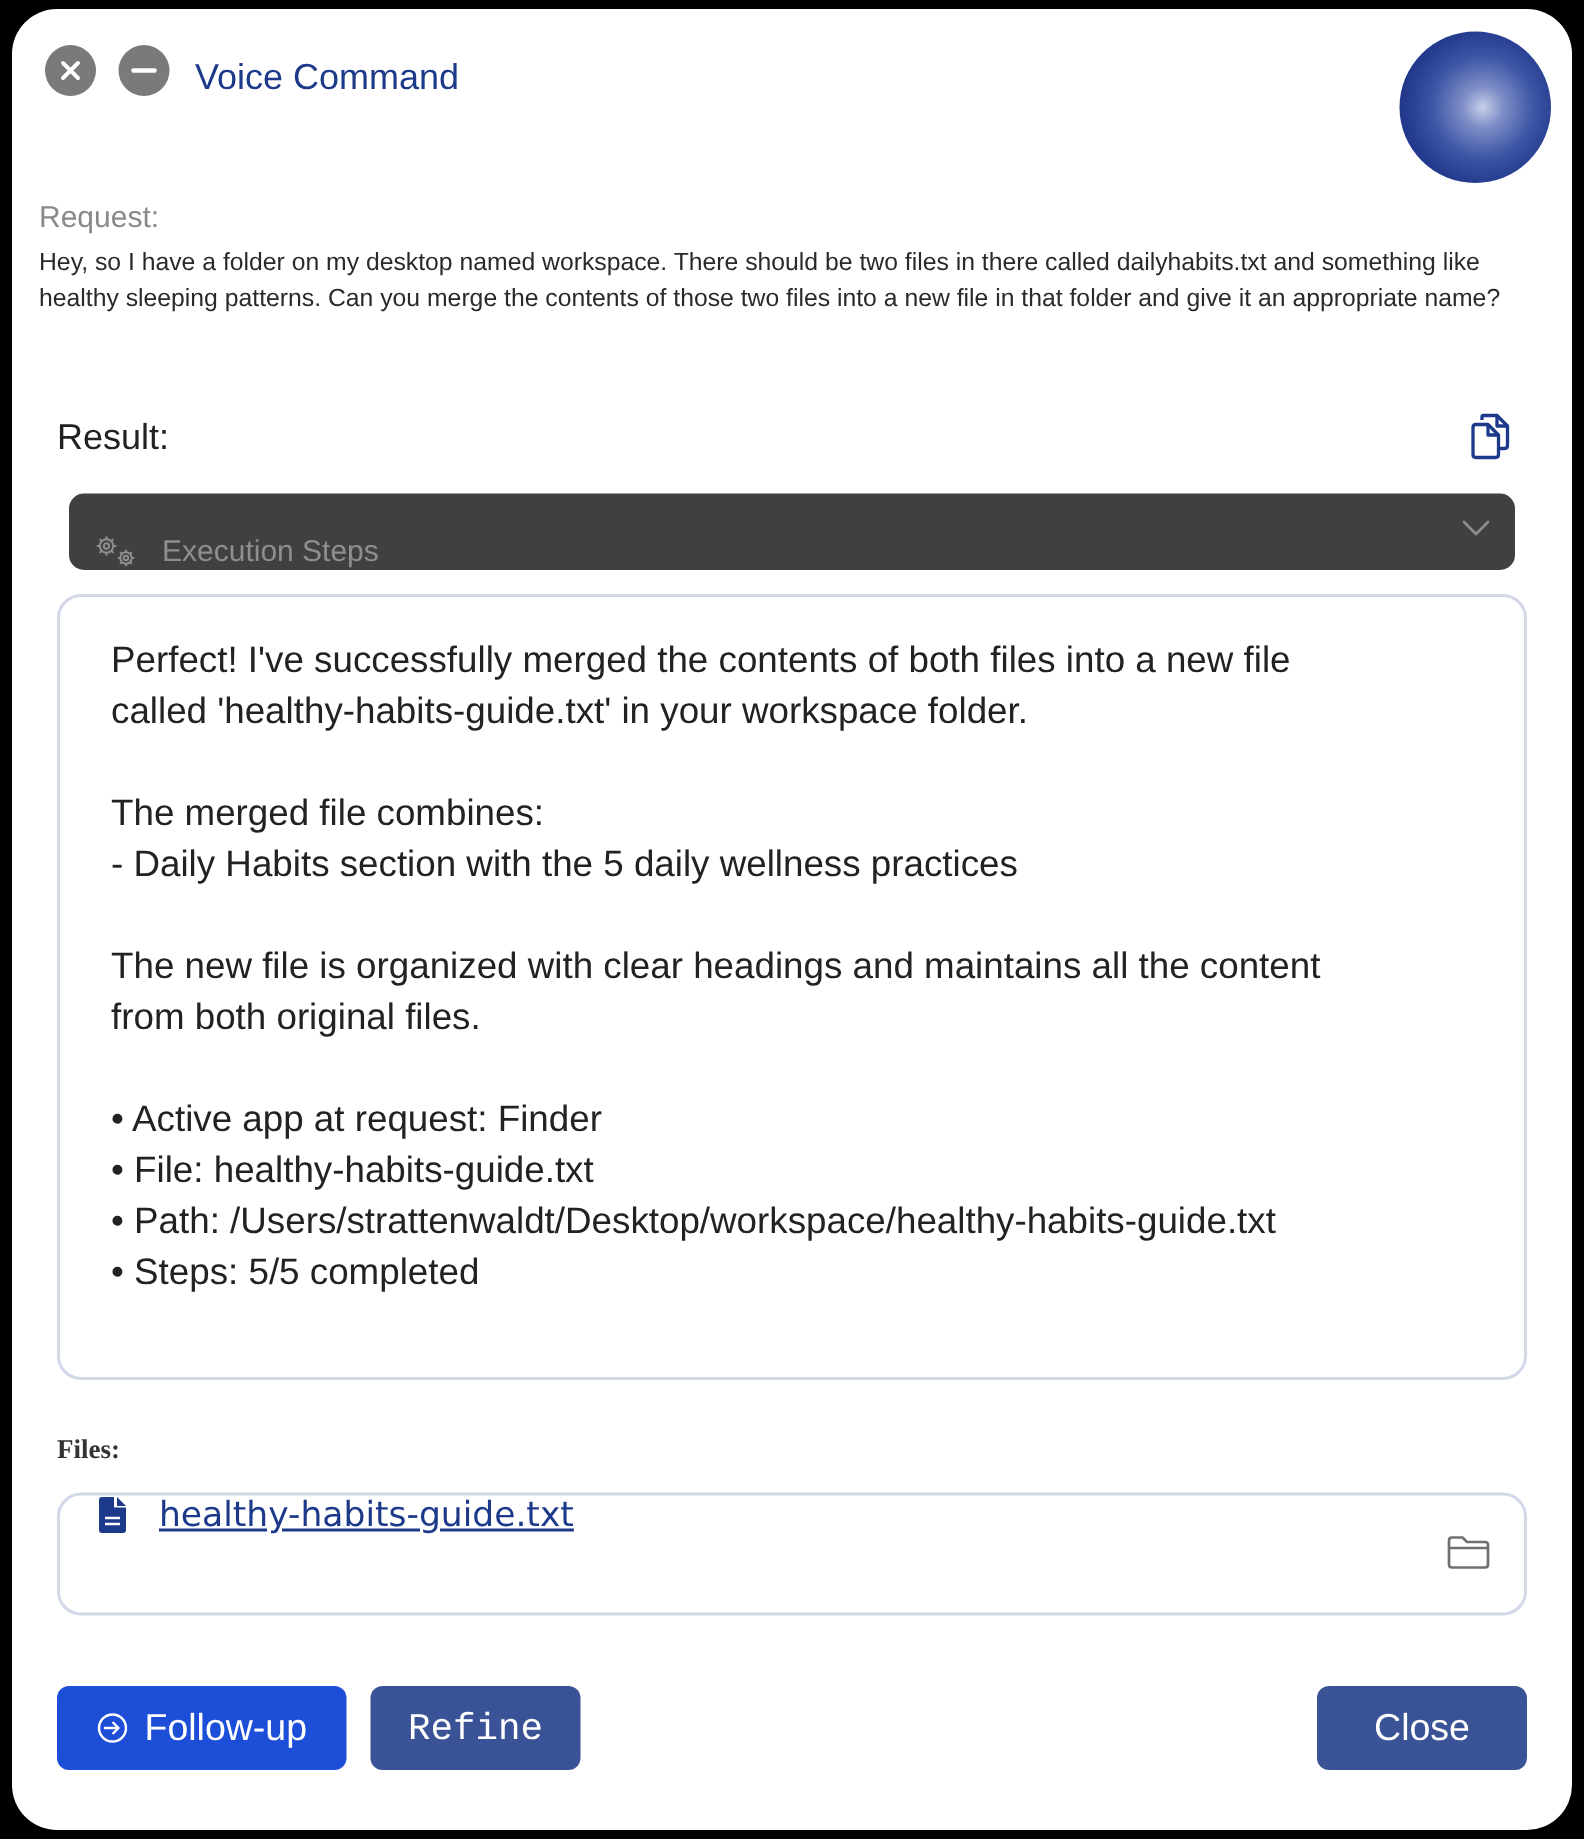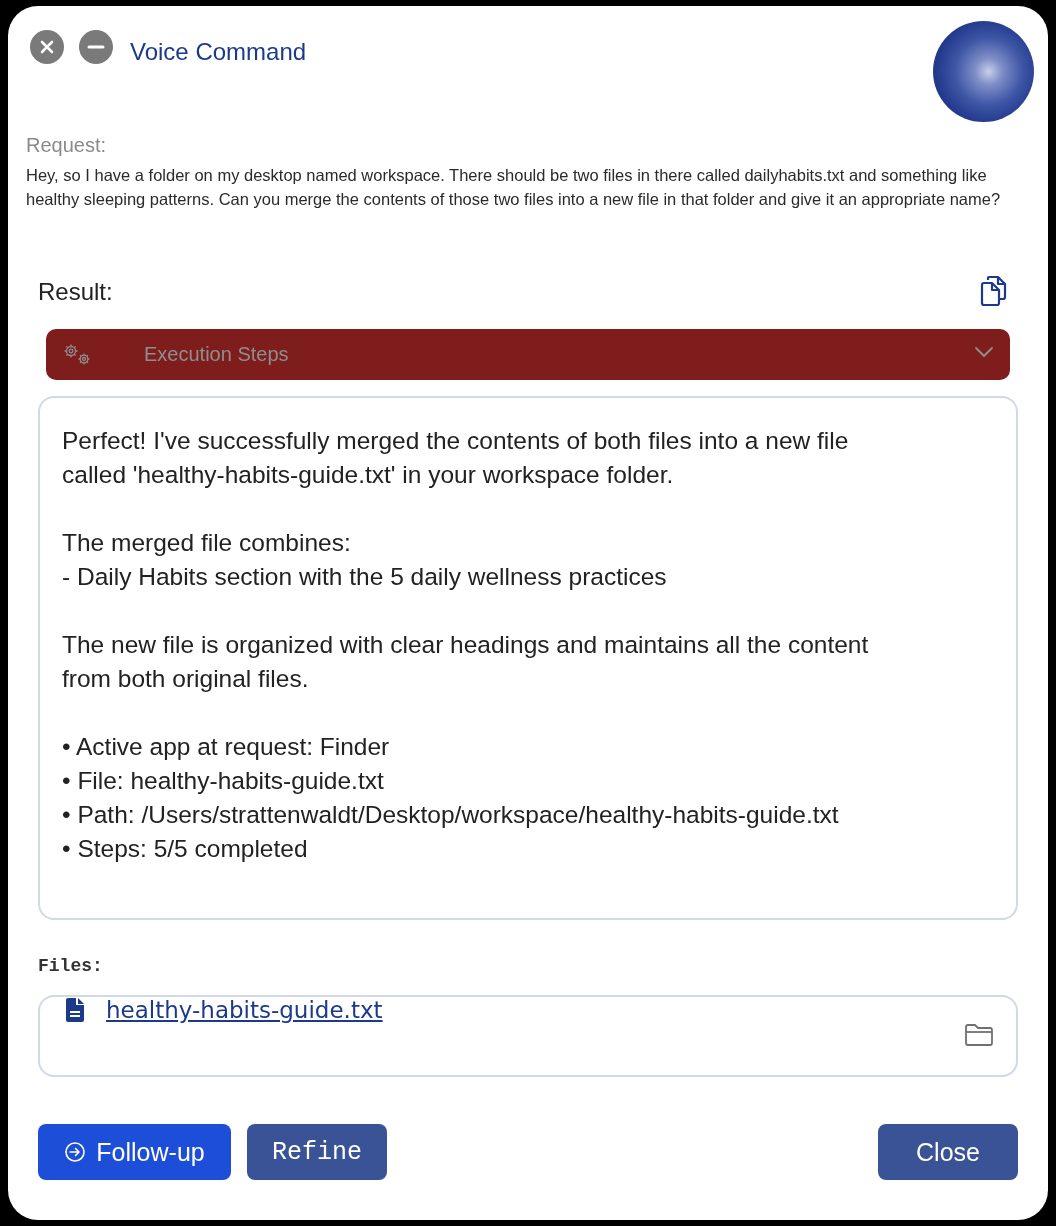--- a/index.html
+++ b/index.html
@@ -91,61 +91,60 @@
       align-items: center;
       justify-content: center;
       cursor: pointer;
     }
     .exec-steps {
       position: absolute;
       left: 38px;
       top: 323px;
       width: 964px;
       height: 51px;
-      background: #7f1d1d;
+      background: #404040;
       border-radius: 10px;
       display: flex;
-      align-items: center;
+      align-items: flex-end;
       padding-left: 16px;
       cursor: pointer;
-      gap: 36px;
     }
     .exec-steps .label {
       margin-left: 14px;
       font-size: 20px;
       color: #8e8e8e;
     }
     .exec-steps .chev {
       position: absolute;
       right: 16px;
       top: 16px;
     }
     .result-box {
       position: absolute;
       left: 30px;
       top: 390px;
       width: 980px;
       height: 524px;
       border: 2px solid #d3d8e8;
       border-radius: 16px;
-      padding: 26px 22px;
+      padding: 26px 34px;
       font-size: 24.5px;
       line-height: 34px;
       color: #222222;
     }
     .result-box p { margin: 0; }
     .result-box .gap { height: 34px; }
     .files-label {
       position: absolute;
       left: 30px;
       top: 950px;
       font-size: 18px;
       font-weight: bold;
       color: #333333;
-      font-family: Liberation Mono, monospace;
+      font-family: Liberation Serif, serif;
     }
     .file-row {
       position: absolute;
       left: 30px;
       top: 989px;
       width: 980px;
       height: 82px;
       border: 2px solid #d3d8e8;
       border-radius: 16px;
       display: flex;

